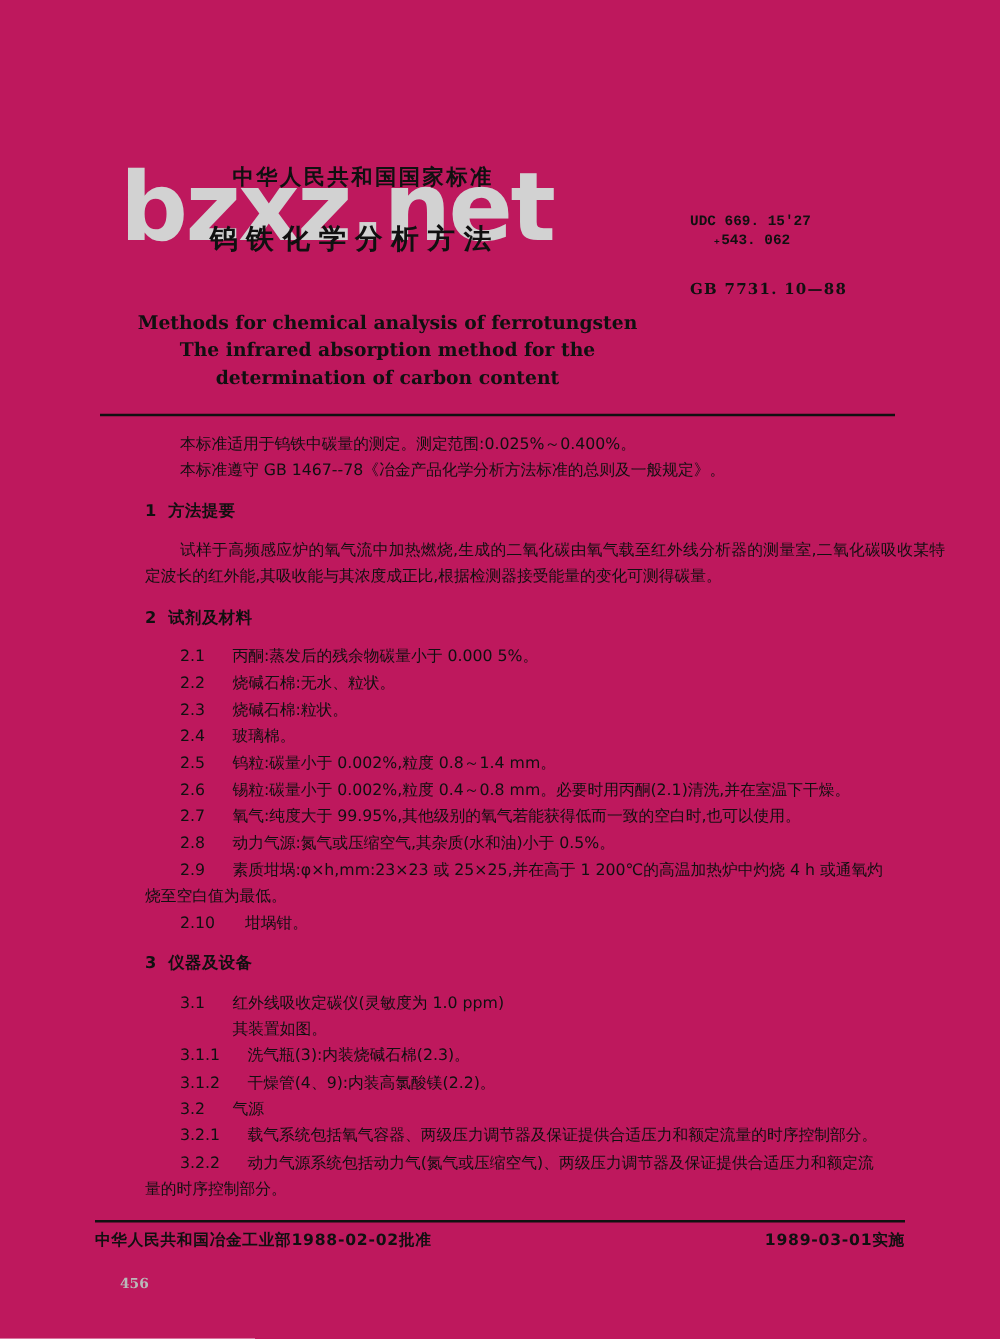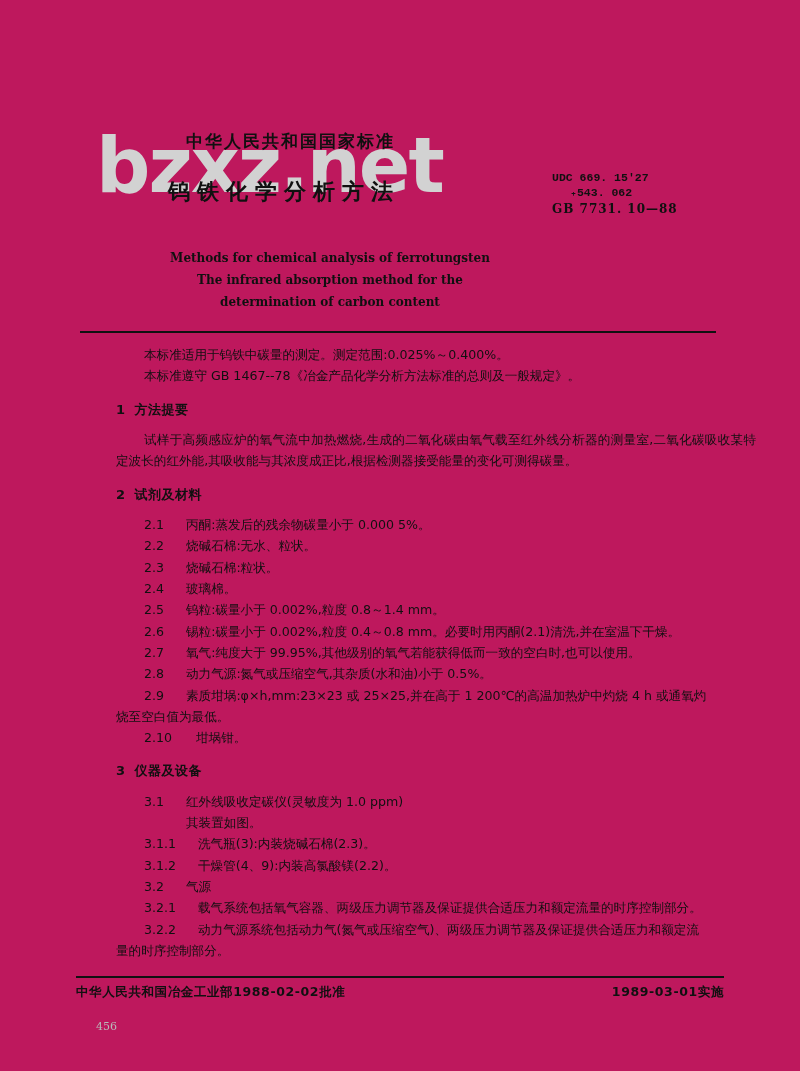--- a/index.html
+++ b/index.html
@@ -72,39 +72,38 @@
     font-size: 11.5px;
     font-weight: bold;
     font-family: Liberation Mono, monospace;
     line-height: 15px;
     z-index: 8;
   }
   .udc .second { padding-left: 18px; }
   .stdno {
     position: absolute;
     left: 552px;
-    top: 202px;
+    top: 224px;
     font-size: 12px;
     font-weight: bold;
     font-family: "DejaVu Serif", "Liberation Serif", serif;
     letter-spacing: 1px;
     z-index: 8;
   }
   .en-title {
     position: absolute;
     left: 0;
     top: 247px;
     width: 620px;
     text-align: center;
     font-family: "DejaVu Serif", "Liberation Serif", serif;
-    font-size: 12px;
+    font-size: 15px;
     font-weight: bold;
     line-height: 22px;
     z-index: 8;
-    padding-left: 20px;
   }
   
   .rule-top {
     position: absolute;
     left: 80px;
     top: 331px;
     width: 636px;
     height: 2px;
     background: #111;
   }
@@ -192,20 +191,21 @@
     letter-spacing: 0.6px;
     text-align: right;
   }
   .pageno {
     position: absolute;
     left: 96px;
     top: 1020px;
     font-size: 11px;
     color: #b9b9b9;
     font-family: "DejaVu Serif", "Liberation Serif", serif;
+    font-weight: bold;
   }
 </style>
 </head>
 <body>
 
 <div class="page">
 
   <div class="watermark">bzxz.net</div>
 
   <div class="national-std">中华人民共和国国家标准</div>

